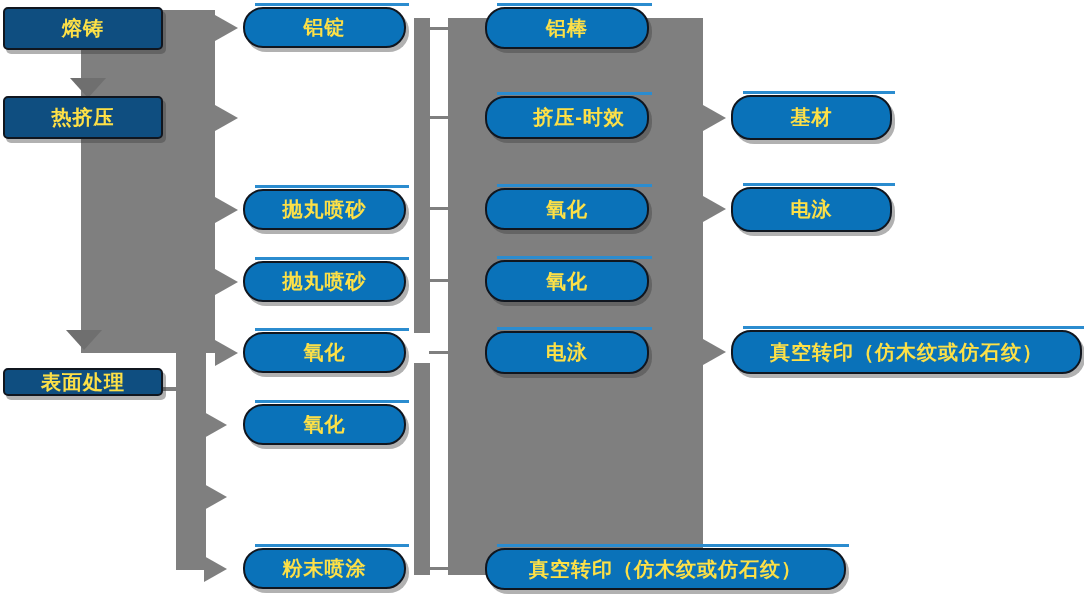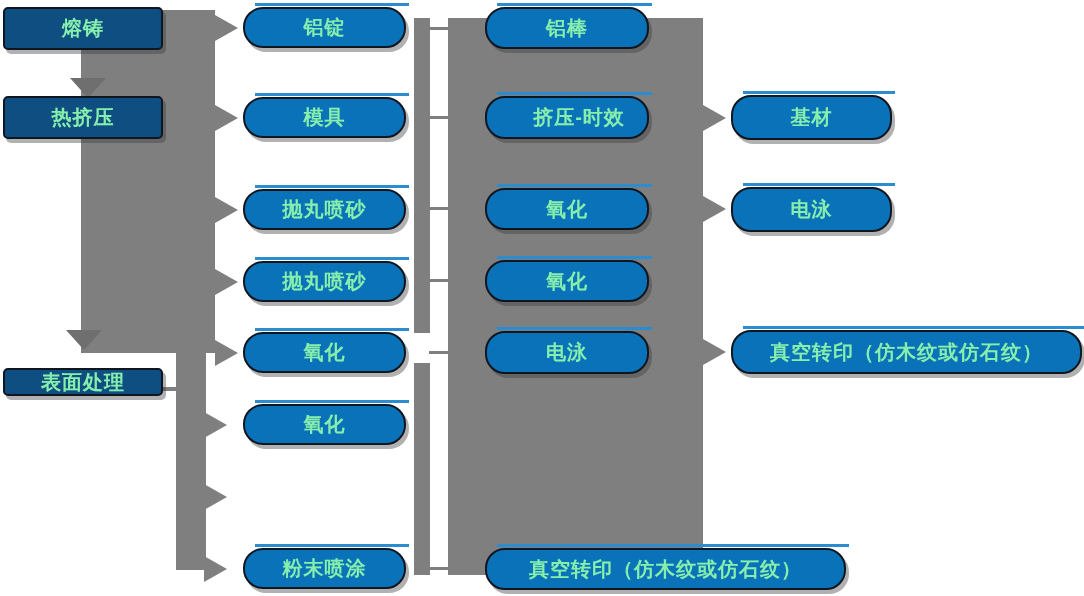--- a/index.html
+++ b/index.html
@@ -22,21 +22,21 @@
   .arrow-d{
     position:absolute;width:0;height:0;
     border-left:18px solid transparent;
     border-right:18px solid transparent;
     border-top:20px solid #6f6f6f;
   }
   
   .node{
     position:absolute;
     display:flex;align-items:center;justify-content:center;
-    color:#86efac;font-weight:bold;font-size:20px;letter-spacing:1px;
+    color:#fde047;font-weight:bold;font-size:20px;letter-spacing:1px;
     border:2px solid #10161f;border-radius:5px;
     box-shadow:3px 4px 0 rgba(60,60,60,0.40);
     box-sizing:border-box;
     z-index:3;
     white-space:nowrap;
   }
   .node.dark{background:#0f4e80;}
   .node.med{background:#0a72b9;border-radius:20px;}
   .node.med::before{
     content:"";
@@ -79,21 +79,20 @@
   <div class="arrow-r" style="left:703px;top:339px;"></div>
 
   <div class="arrow-d" style="left:70px;top:78px;"></div>
   <div class="arrow-d" style="left:66px;top:330px;"></div>
 
   <div class="node dark" style="left:3px;top:7px;width:160px;height:43px;">熔铸</div>
   <div class="node dark" style="left:3px;top:96px;width:160px;height:43px;">热挤压</div>
   <div class="node dark" style="left:3px;top:368px;width:160px;height:28px;">表面处理</div>
 
   <div class="node med" style="left:243px;top:7px;width:163px;height:41px;">铝锭</div>
-  <div class="node med" style="left:243px;top:97px;width:163px;height:41px;">模具</div>
   <div class="node med" style="left:243px;top:189px;width:163px;height:41px;">抛丸喷砂</div>
   <div class="node med" style="left:243px;top:261px;width:163px;height:41px;">抛丸喷砂</div>
   <div class="node med" style="left:243px;top:332px;width:163px;height:41px;">氧化</div>
   <div class="node med" style="left:243px;top:404px;width:163px;height:41px;">氧化</div>
   <div class="node med" style="left:243px;top:548px;width:163px;height:41px;">粉末喷涂</div>
 
   <div class="node med" style="left:485px;top:7px;width:164px;height:42px;">铝棒</div>
   <div class="node med" style="left:485px;top:96px;width:164px;height:43px;padding-left:24px;">挤压-时效</div>
   <div class="node med" style="left:485px;top:188px;width:164px;height:42px;">氧化</div>
   <div class="node med" style="left:485px;top:260px;width:164px;height:42px;">氧化</div>

